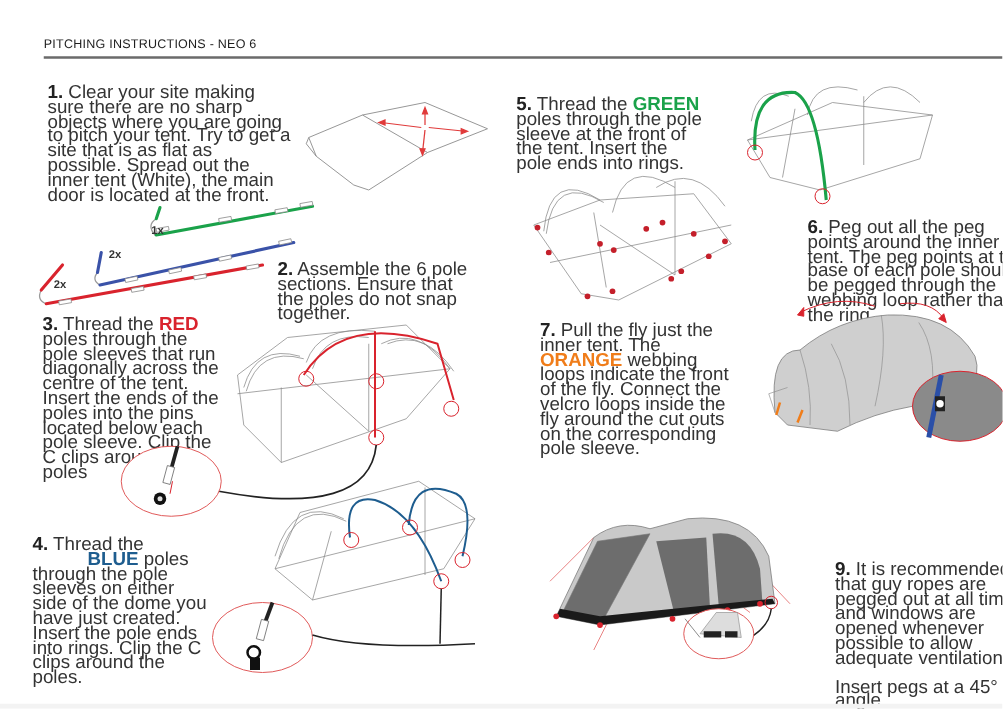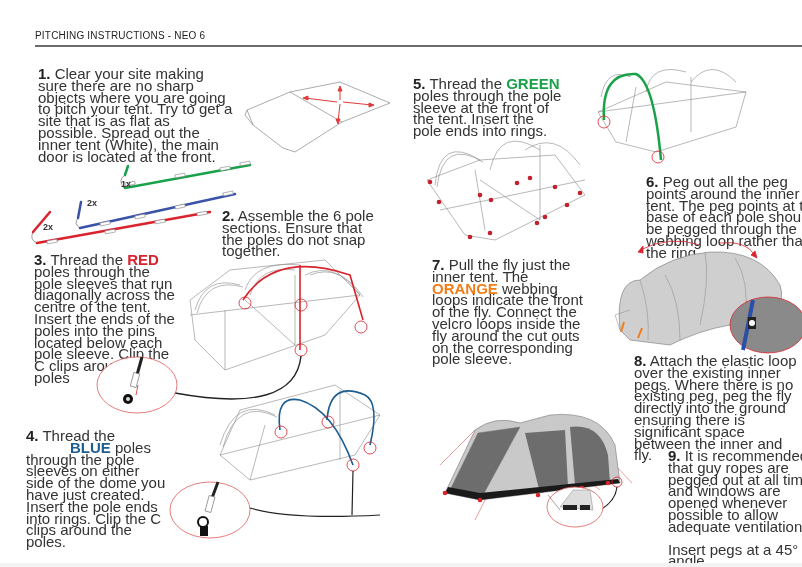--- a/index.html
+++ b/index.html
@@ -245,24 +245,20 @@
         <polygon points="147,18 141,15 145,11" fill="#d9232d"></polygon>
     </g>
   </svg>
   <svg class="art" style="left:728px;top:295px;" width="74" height="60" viewBox="0 0 74 60">
     <ellipse cx="40" cy="30" rx="38" ry="28" fill="#8a8a8a" stroke="#d9232d" stroke-width="0.8"></ellipse>
     <line x1="25" y1="5" x2="15" y2="55" stroke="#2a4fa8" stroke-width="4"></line>
     <rect x="20" y="22" width="8" height="12" fill="#222"></rect>
     <circle cx="24" cy="28" r="3" fill="#fff"></circle>
   </svg>
 
-  <div class="step" style="left:634px;top:355px;width:165px;">
-    <span class="num">8.</span>
-    <span>Attach the elastic loop over the existing inner pegs. Where there is no existing peg, peg the fly directly into the ground ensuring there is significant space between the inner and fly.</span>
-  </div>
 
   <svg class="art" style="left:440px;top:375px;" width="200" height="150" viewBox="0 0 200 150">
     <g stroke="#e05a5a" stroke-width="0.6">
       <line x1="0" y1="90" x2="35" y2="55"></line>
       <line x1="80" y1="55" x2="35" y2="145"></line>
       <line x1="140" y1="100" x2="160" y2="115"></line>
       <line x1="175" y1="90" x2="192" y2="108"></line>
     </g>
     <path d="M5,118 L35,55 Q55,40 80,48 L110,40 Q160,35 175,70 L180,108 L40,125 Z" fill="#c9c9c9" stroke="#777" stroke-width="0.6"></path>
     <path d="M10,115 L38,58 L80,52 L42,122 Z" fill="#6d6d6d" stroke="#777" stroke-width="0.5"></path>

